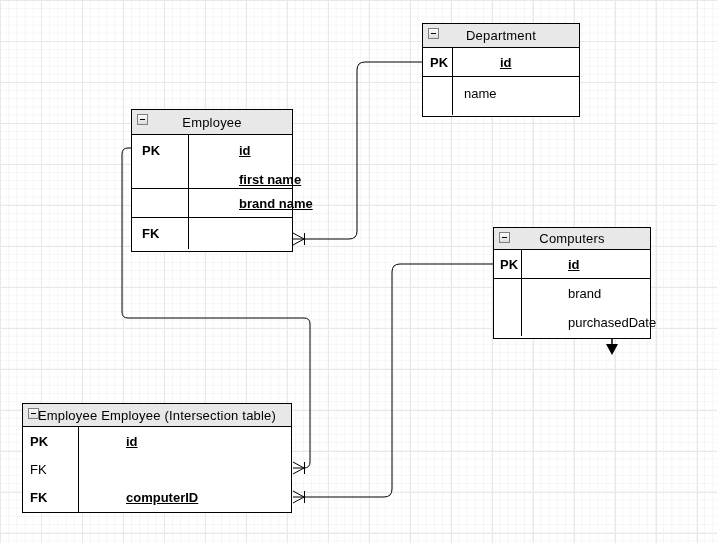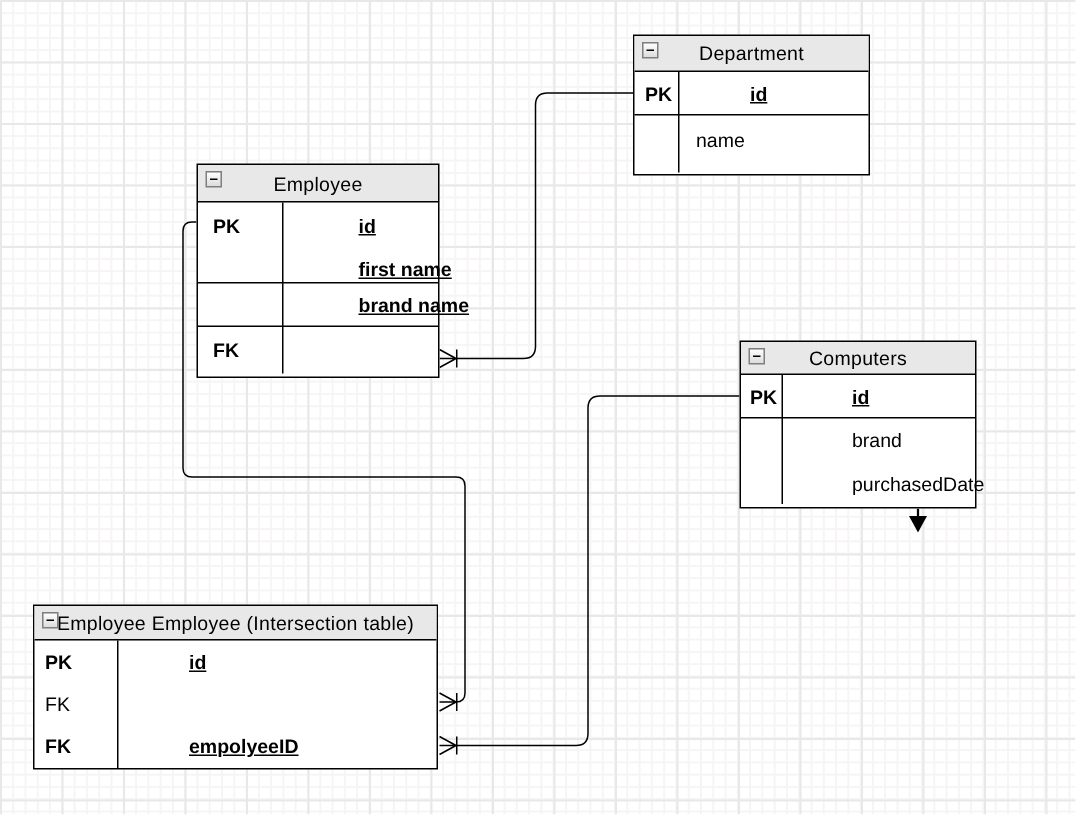--- a/index.html
+++ b/index.html
@@ -175,18 +175,18 @@
       <div class="vdiv"></div>
       <div class="row">
         <span class="keycol b">PK</span>
         <span class="attrs"><span class="attr b u">id</span></span>
       </div>
       <div class="row">
         <span class="keycol">FK</span>
       </div>
       <div class="row">
         <span class="keycol b">FK</span>
-        <span class="attrs"><span class="attr b u">empolyeeID</span></span>
+        <span class="attrs"><span class="attr b u">computerID</span></span>
       </div>
     </div>
   </div>
 
 </div>
 
 </body></html>

